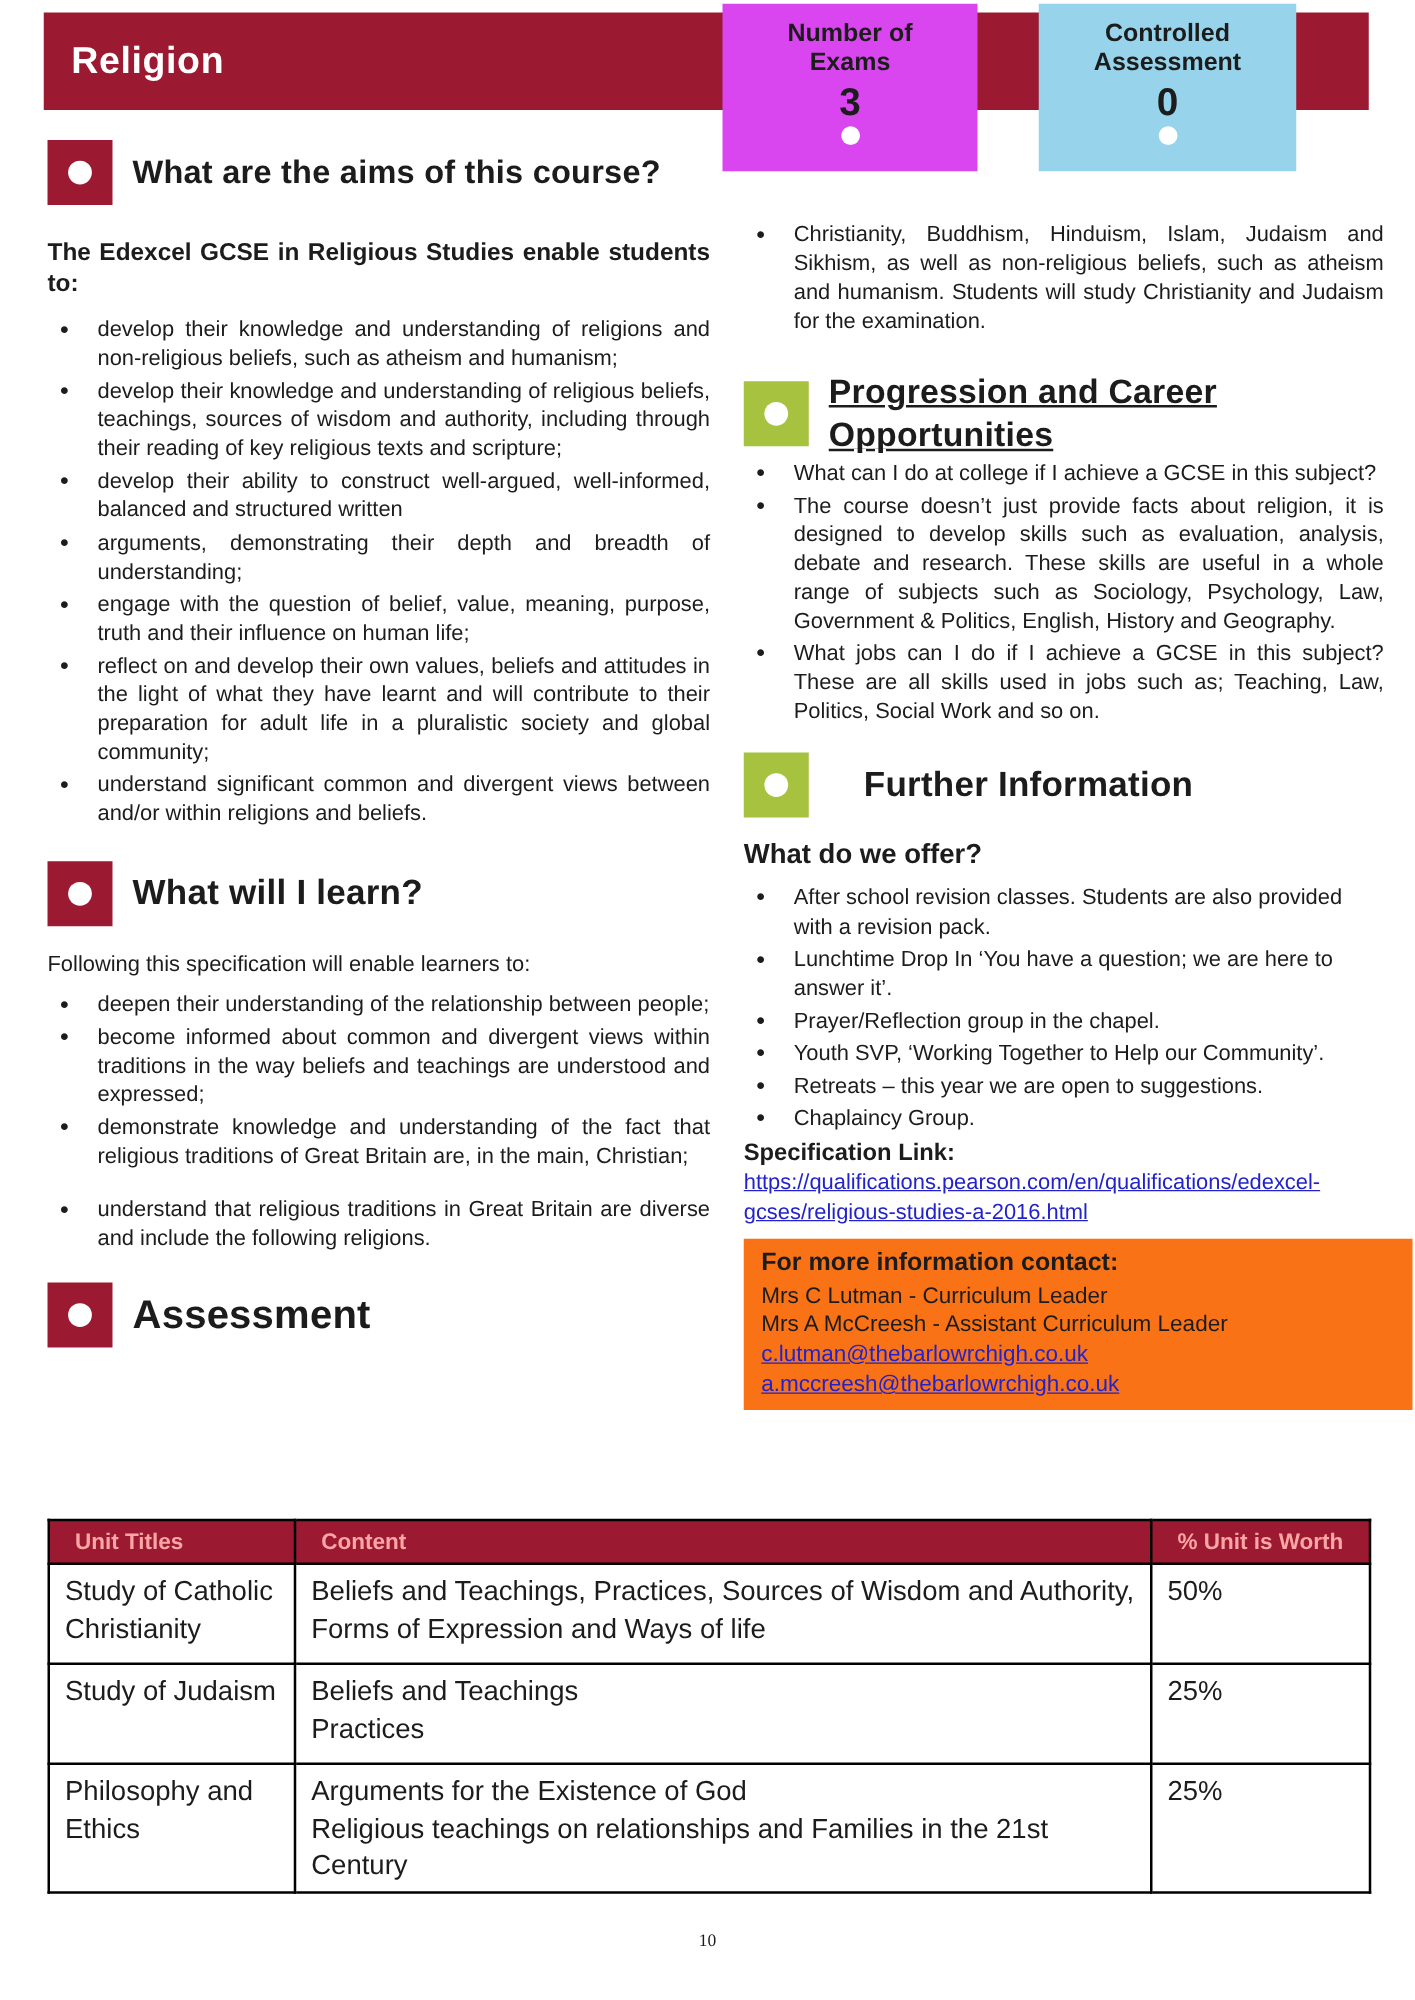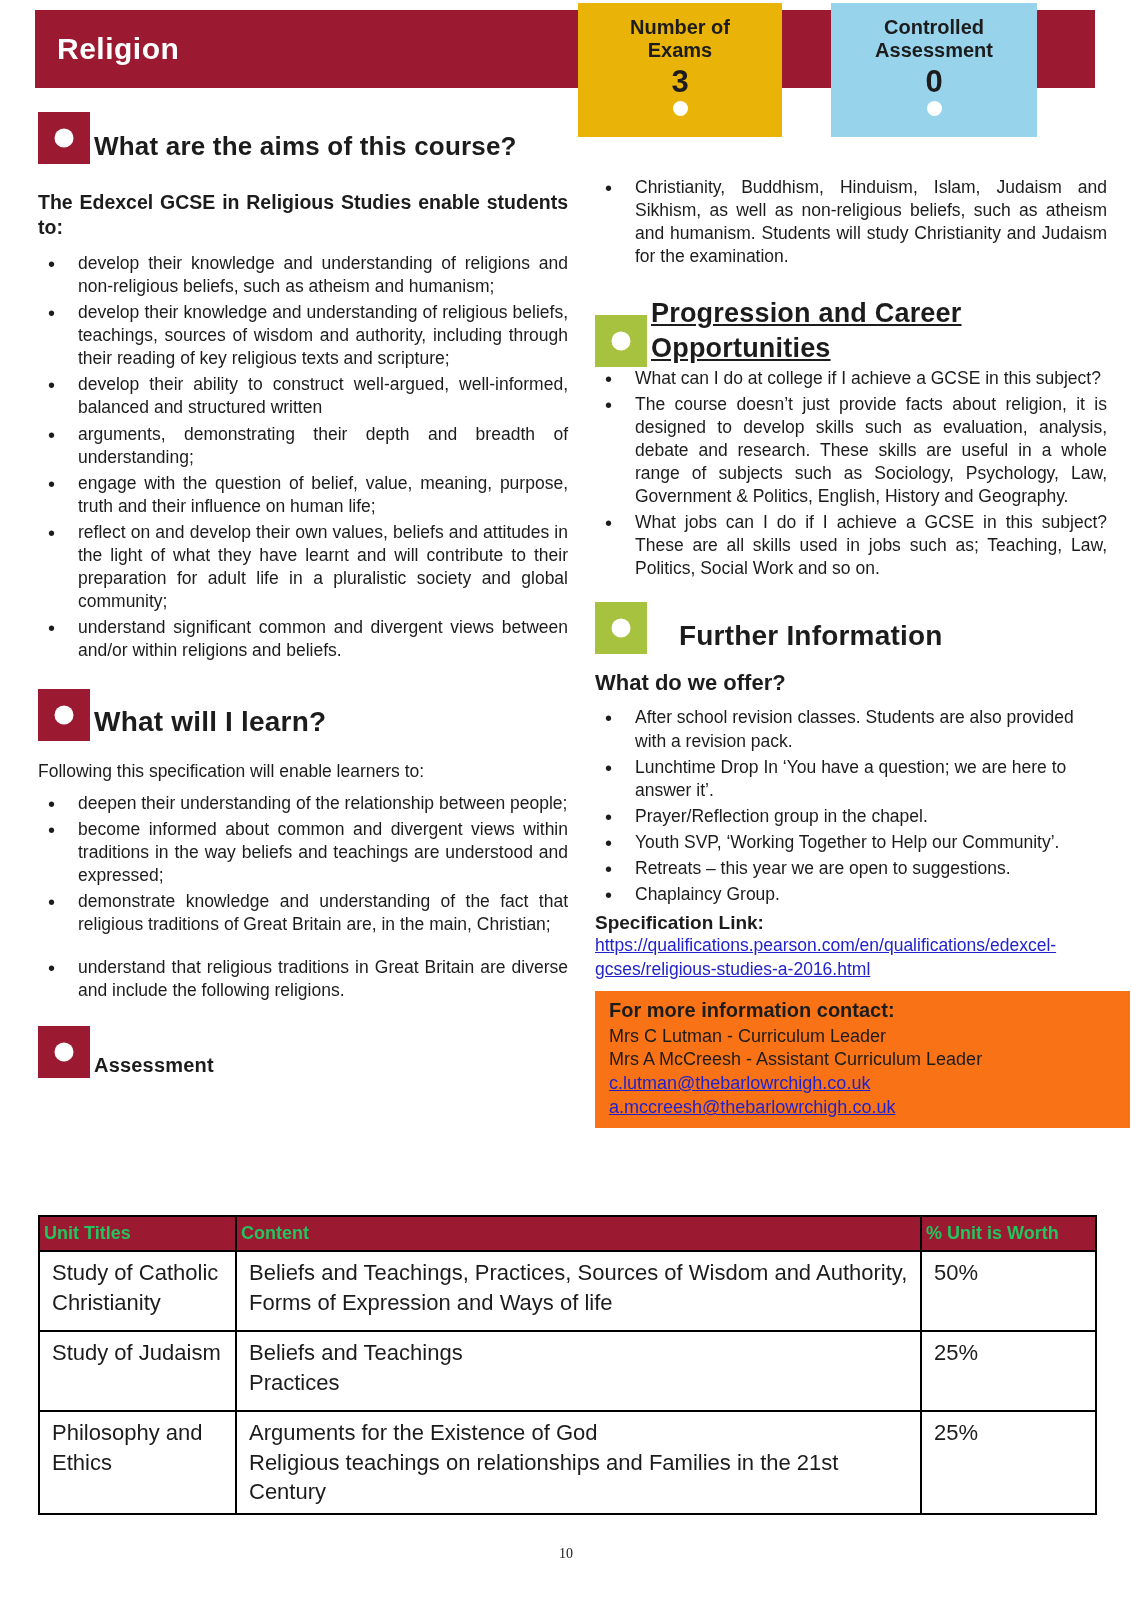--- a/index.html
+++ b/index.html
@@ -5,32 +5,32 @@
   html,body{margin:0;padding:0;background:#e8e8e8;}
   .page{position:relative;width:1132px;height:1600px;margin:0 auto;background:#ffffff;
         font-family:"Liberation Sans",sans-serif;color:#1c1c1c;overflow:hidden;}
 
   
   .banner{position:absolute;left:35px;top:10px;width:1060px;height:78px;background:#9b1a31;
           display:flex;align-items:center;padding-left:22px;box-sizing:border-box;}
   .banner-title{color:#ffffff;font-size:30px;font-weight:bold;letter-spacing:.5px;margin:0;}
   .infobox{position:absolute;top:3px;height:134px;box-sizing:border-box;display:flex;
            flex-direction:column;align-items:center;padding-top:13px;z-index:2;}
-  .infobox.yellow{left:578px;width:204px;background:#eab308;}
+  .infobox.yellow{left:578px;width:204px;background:#d946ef;}
   .infobox.blue{left:831px;width:206px;background:#97d4ec;}
   .infobox .label{font-weight:bold;font-size:20px;line-height:1.15;text-align:center;max-width:150px;}
   .infobox .value{font-weight:bold;font-size:31px;line-height:1.1;margin-top:3px;}
   .white-dot{width:15px;height:15px;border-radius:50%;background:#ffffff;margin-top:2px;flex:none;}
 
   
   .col-left{position:absolute;left:38px;top:112px;width:530px;}
   .col-right{position:absolute;left:595px;top:176px;width:512px;}
 
   
-  .section-head{display:flex;align-items:flex-end;gap:4px;}
+  .section-head{display:flex;align-items:center;gap:16px;}
   .sq{width:52px;height:52px;position:relative;flex:none;}
   .sq::after{content:"";position:absolute;left:50%;top:50%;width:19px;height:19px;border-radius:50%;
              background:#ffffff;transform:translate(-50%,-50%);}
   .sq.red{background:#9b1a31;}
   .sq.green{background:#a6c23e;}
   .section-title{font-size:26px;font-weight:bold;letter-spacing:.2px;line-height:1.3;}
   .indent-title{margin-left:28px;}
 
   
   .intro-bold{font-weight:bold;font-size:19.5px;margin:26px 0 12px;line-height:1.28;text-align:justify;}
@@ -49,22 +49,22 @@
 
   
   .contact{background:#f97316;margin-top:10px;width:535px;padding:8px 14px;box-sizing:border-box;}
   .contact-heading{font-weight:bold;font-size:20px;margin-bottom:3px;}
   .contact-line{font-size:18px;line-height:1.27;}
   .contact a.link{font-size:18px;}
 
   
   .unit-table{position:absolute;left:38px;top:1215px;width:1057px;border-collapse:collapse;
               table-layout:fixed;}
-  .unit-table th{background:#9b1a31;color:#22c55e;font-size:18px;font-weight:bold;text-align:left;
-                 padding:6px 4px;border:2px solid #000;}
+  .unit-table th{background:#9b1a31;color:#fca5a5;font-size:18px;font-weight:bold;text-align:left;
+                 padding:6px 20px;border:2px solid #000;}
   .unit-table td{font-size:22px;vertical-align:top;padding:6px 12px;border:2px solid #000;
                  line-height:1.35;}
   .col-unit{width:197px;}
   .col-content{width:685px;}
   .col-worth{width:175px;}
   .row-h1{height:80px;}.row-h2{height:80px;border-radius:20px;}.row-h3{height:84px;}
 
   .pageno{position:absolute;left:0;right:0;top:1546px;text-align:center;font-size:14px;
           font-family:"Liberation Serif",serif;}
 
@@ -119,21 +119,21 @@
 
     <ul class="bullets">
       <li>deepen their understanding of the relationship between people;</li>
       <li>become informed about common and divergent views within traditions in the way beliefs and teachings are understood and expressed;</li>
       <li>demonstrate knowledge and understanding of the fact that religious traditions of Great Britain are, in the main, Christian;</li>
       <li class="gap-before">understand that religious traditions in Great Britain are diverse and include the following religions.</li>
     </ul>
 
     <div class="section-head" style="margin-top:24px;">
       <div class="sq red"></div>
-      <div class="section-title" style="font-size:20px;">Assessment</div>
+      <div class="section-title" style="font-size:32px;">Assessment</div>
     </div>
 
   </div>
 
   <div class="col-right">
 
     <ul class="bullets">
       <li>Christianity, Buddhism, Hinduism, Islam, Judaism and Sikhism, as well as non-religious beliefs, such as atheism and humanism. Students will study Christianity and Judaism for the examination.</li>
     </ul>
 

